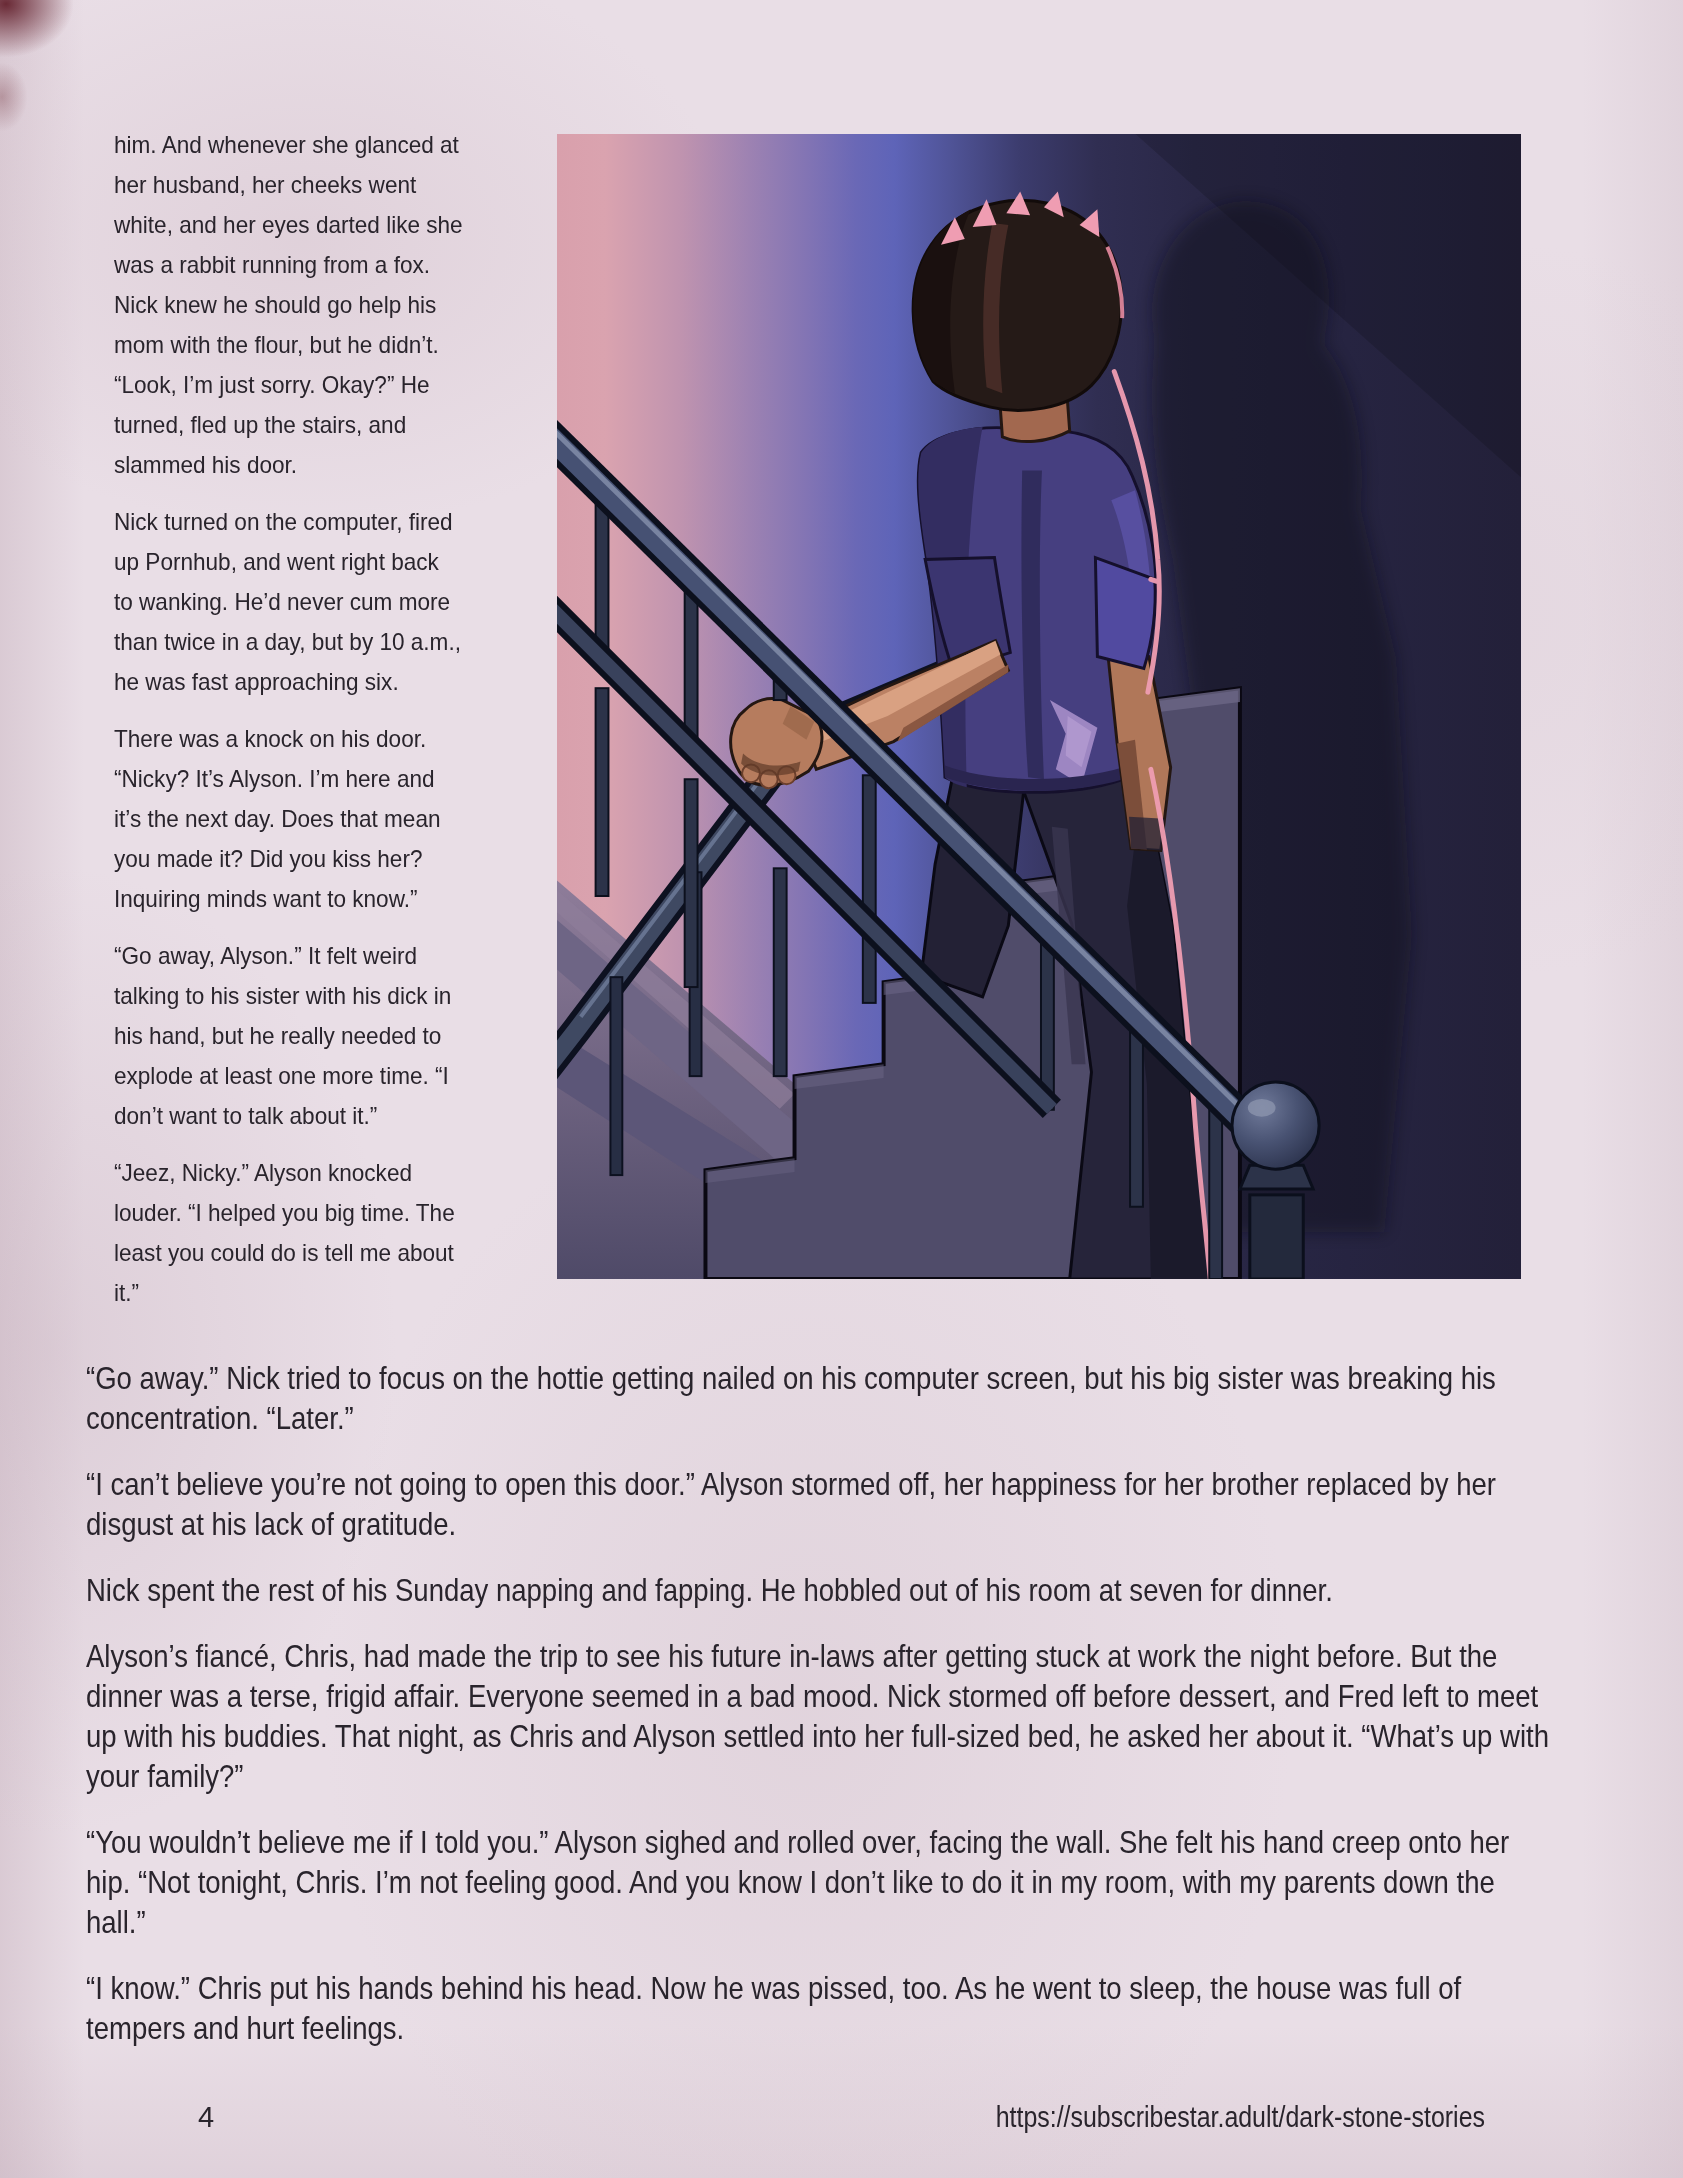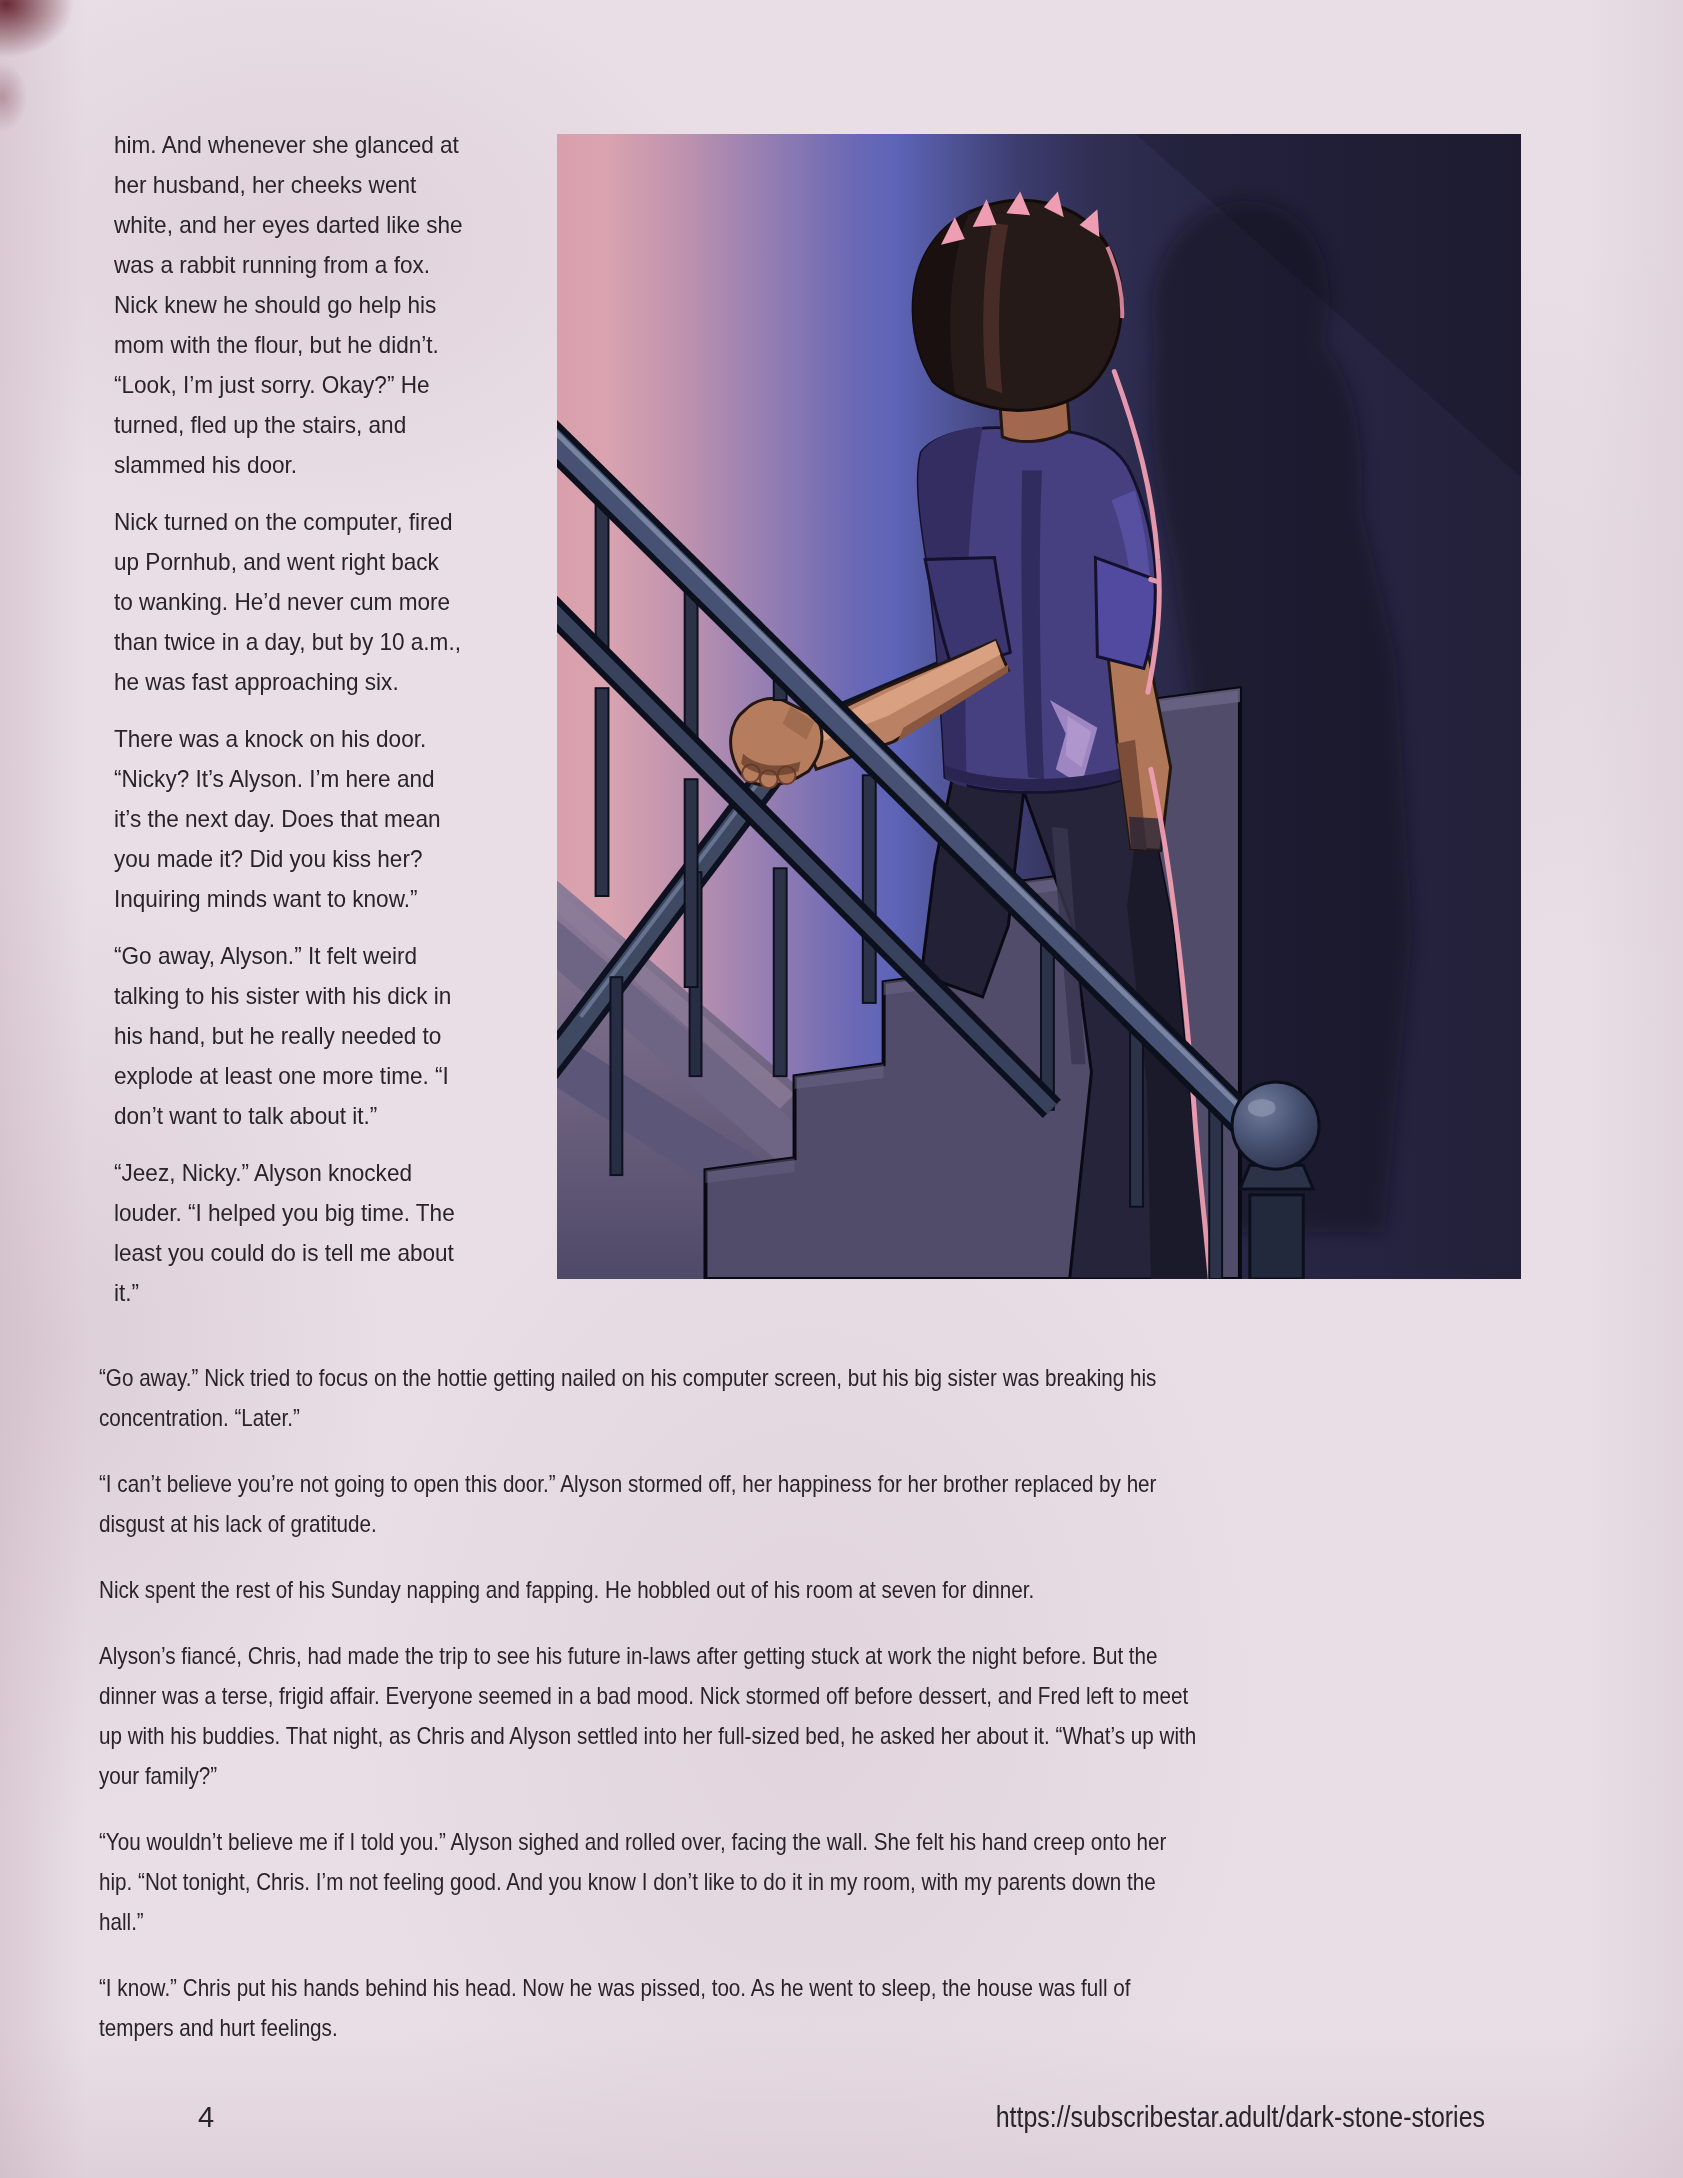--- a/index.html
+++ b/index.html
@@ -22,22 +22,22 @@
       linear-gradient(270deg, rgba(190,168,180,0.20), rgba(190,168,180,0) 6%),
       linear-gradient(0deg, rgba(188,162,176,0.22), rgba(188,162,176,0) 7%);
   }
   .col-text{
     position:absolute;left:99px;top:125px;width:442px;
     font-size:24px;line-height:40px;margin-left:15px;
   }
   .col-text .para{margin:0 0 17px 0;white-space:pre-line;
     width:614px;transform:scaleX(0.94);transform-origin:0 0;}
   .full-text{
-    position:absolute;left:99px;top:1358px;width:1447px;
-    font-size:24px;line-height:40px;
+    position:absolute;left:86px;top:1358px;width:1447px;
+    font-size:32px;line-height:40px;
   }
   .full-text .para{margin:0 0 26px 0;white-space:pre-line;
     width:1742px;transform:scaleX(0.86);transform-origin:0 0;}
   .illustration{
     position:absolute;left:557px;top:134px;width:964px;height:1145px;
   }
   .illustration svg{display:block;width:100%;height:100%;}
   .footer-page-number{
     position:absolute;left:198px;top:2101px;font-size:29px;
   }

